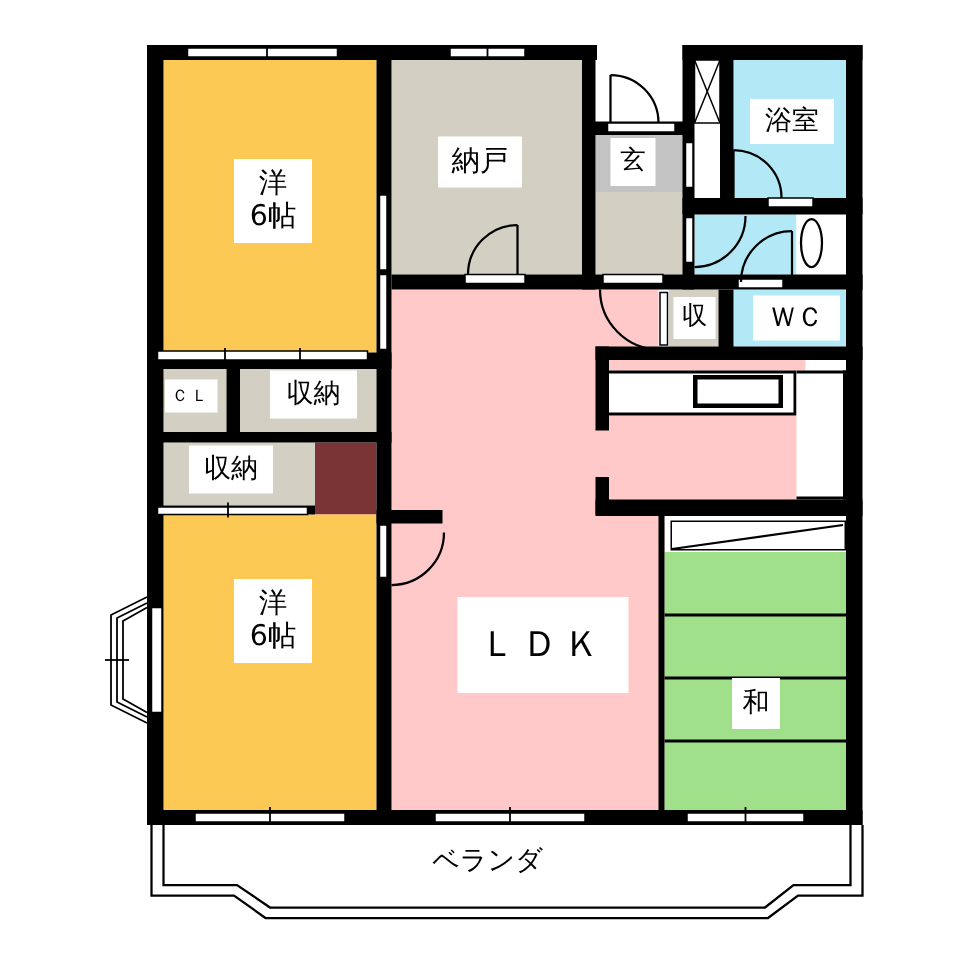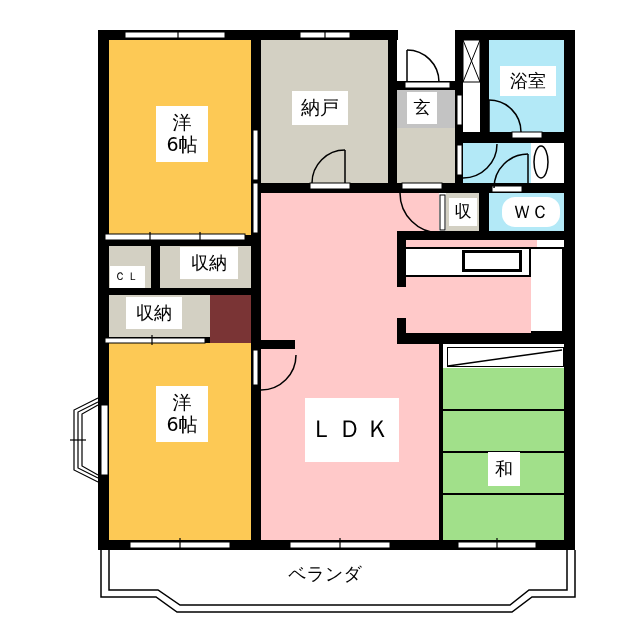--- a/index.html
+++ b/index.html
@@ -140,40 +140,40 @@
 </div>
 <div class="room-label" style="left:292px;top:91px;width:56px;height:34px;font-size:19px;">
   <span>納戸</span>
 </div>
 <div class="room-label" style="left:407px;top:92px;width:30px;height:32px;font-size:17px;">
   <span>玄</span>
 </div>
 <div class="room-label" style="left:500px;top:66px;width:56px;height:30px;font-size:18px;">
   <span>浴室</span>
 </div>
-<div class="room-label" style="left:502px;top:197px;width:58px;height:30px;font-size:18px;border-radius:13px;">
+<div class="room-label" style="left:502px;top:197px;width:58px;height:30px;font-size:18px;">
   <span>ＷＣ</span>
 </div>
 <div class="room-label" style="left:449px;top:198px;width:28px;height:28px;font-size:17px;">
   <span>収</span>
 </div>
-<div class="room-label" style="left:110px;top:266px;width:35px;height:22px;font-size:11px;letter-spacing:2px;">
+<div class="room-label" style="left:110px;top:253px;width:35px;height:22px;font-size:11px;letter-spacing:2px;">
   <span>ＣＬ</span>
 </div>
 <div class="room-label" style="left:180px;top:247px;width:58px;height:32px;font-size:18px;">
   <span>収納</span>
 </div>
 <div class="room-label" style="left:126px;top:297px;width:56px;height:32px;font-size:18px;">
   <span>収納</span>
 </div>
 <div class="room-label" style="left:156px;top:386px;width:52px;height:56px;font-size:19px;">
   <span>洋</span>
   <span>6帖</span>
 </div>
-<div class="room-label" style="left:305px;top:398px;width:94px;height:64px;font-size:24px;letter-spacing:4px;">
+<div class="room-label" style="left:305px;top:398px;width:114px;height:64px;font-size:24px;letter-spacing:4px;">
   <span>ＬＤＫ</span>
 </div>
 <div class="room-label" style="left:488px;top:452px;width:32px;height:34px;font-size:18px;">
   <span>和</span>
 </div>
 <div class="room-label" style="left:285px;top:561px;width:80px;height:26px;font-size:18px;background:transparent;">
   <span>ベランダ</span>
 </div>
 
 </body></html>

